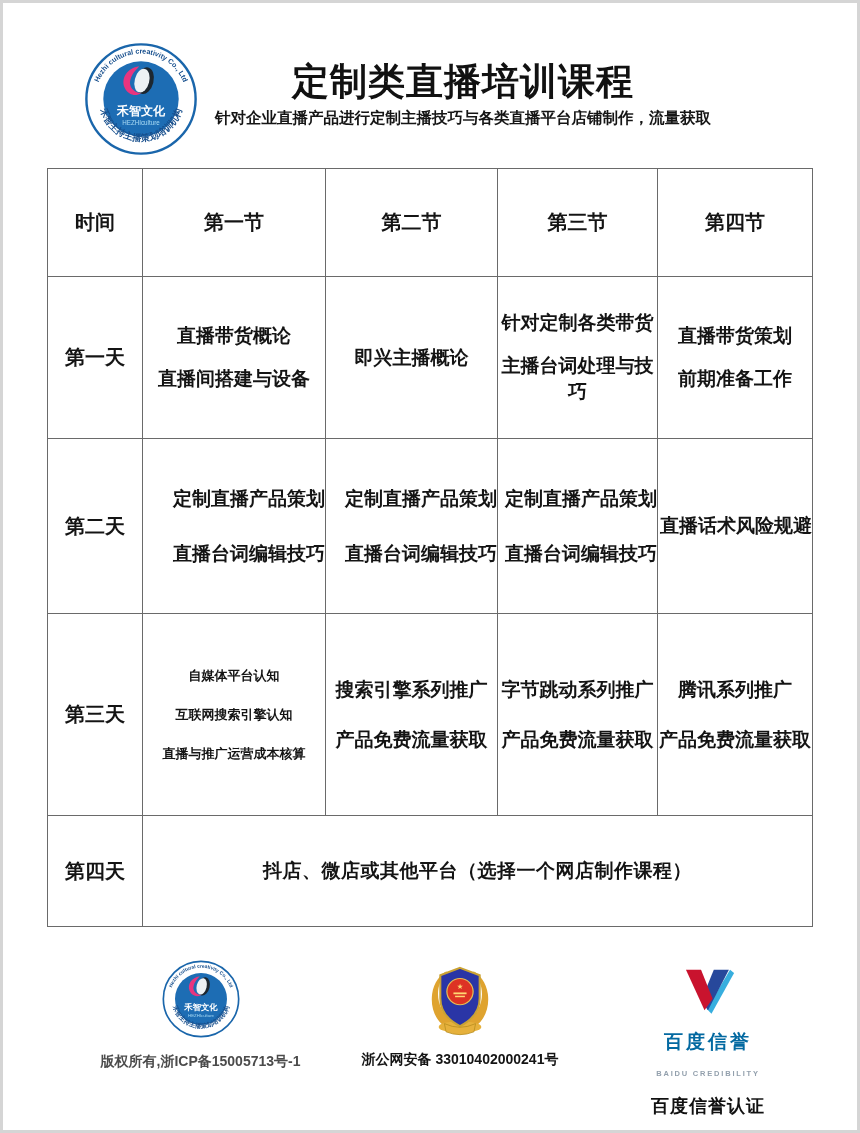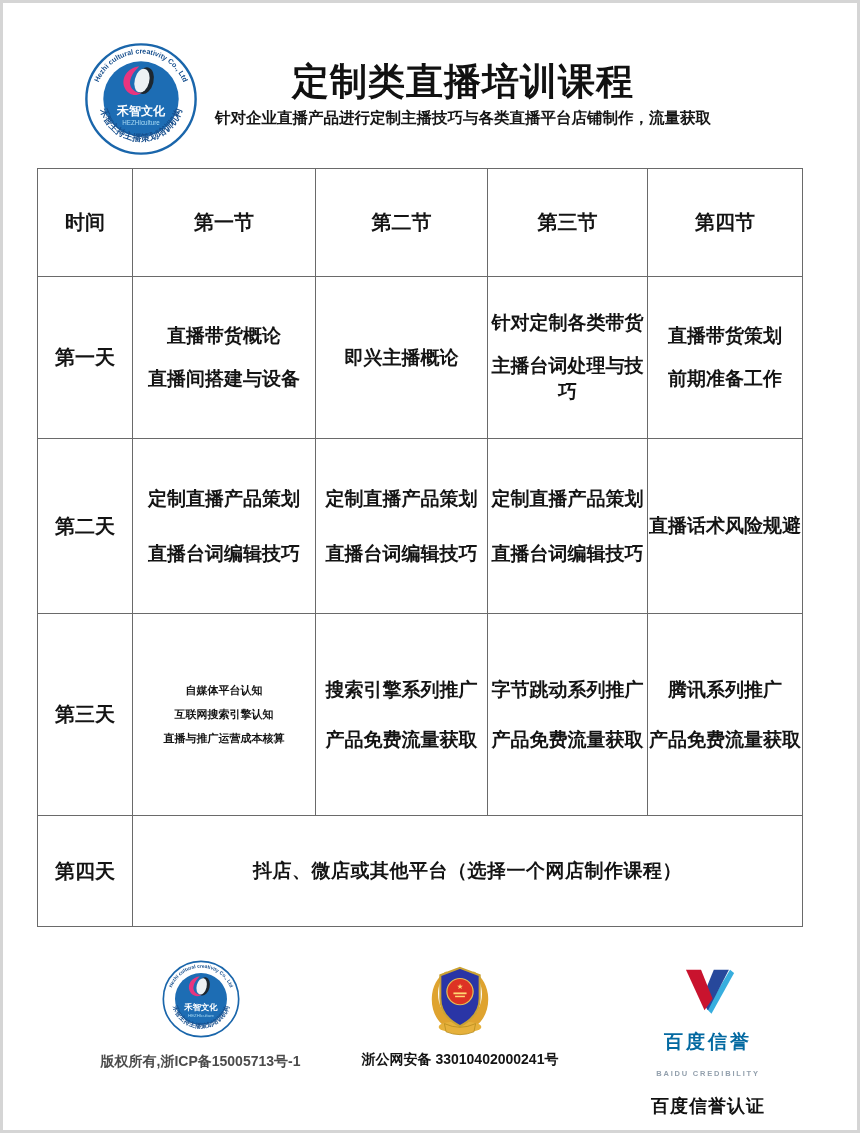--- a/index.html
+++ b/index.html
@@ -13,37 +13,37 @@
   .page-title{
     position:absolute;left:60px;top:58px;width:800px;text-align:center;
     font-size:37px;font-weight:bold;letter-spacing:1px;line-height:1.15;color:#111;
   }
   .page-subtitle{
     position:absolute;left:60px;top:105px;width:800px;text-align:center;
     font-size:15.5px;font-weight:bold;color:#151515;
   }
   
   table.schedule{
-    position:absolute;left:34px;top:165px;border-collapse:collapse;table-layout:fixed;
+    position:absolute;left:44px;top:165px;border-collapse:collapse;table-layout:fixed;
   }
   table.schedule td,table.schedule th{
     border:1px solid #6a6a6a;vertical-align:middle;text-align:center;
     font-weight:bold;font-size:19px;color:#141414;padding:0;
   }
   table.schedule th,table.schedule td.label{font-size:20px;}
   tr.hrow{height:108px;}
   tr.r1{height:162px;}
   tr.r2{height:175px;}
   tr.r3{height:202px;}
   tr.r4{height:111px;}
   .lines{display:flex;flex-direction:column;align-items:center;justify-content:center;}
   tr.r1 .lines{gap:17px;}
-  tr.r2 .lines{gap:29px;}
+  tr.r2 .lines{gap:29px;align-items:flex-end;}
   tr.r3 .lines{gap:24px;}
-  tr.r3 td.c1 .lines{gap:9px;font-size:11px;}
+  tr.r3 td.c1 .lines{gap:21px;font-size:13px;}
   td.merged{text-align:left;padding-left:10px;font-size:18px;letter-spacing:0.5px;}
   
   .f-left{position:absolute;left:95px;top:956px;width:205px;text-align:center;}
   .logo-footer{width:80px;height:80px;}
   .icp-text{margin-top:10px;font-size:14px;font-weight:bold;color:#4b4b4b;}
   .f-center{position:absolute;left:350px;top:955px;width:214px;text-align:center;}
   .badge-svg{width:82px;height:82px;}
   .psb-text{margin-top:7px;font-size:14px;font-weight:bold;color:#141414;}
   .f-right{position:absolute;left:605px;top:962px;width:200px;text-align:center;}
   .baidu-svg{width:58px;height:58px;}

